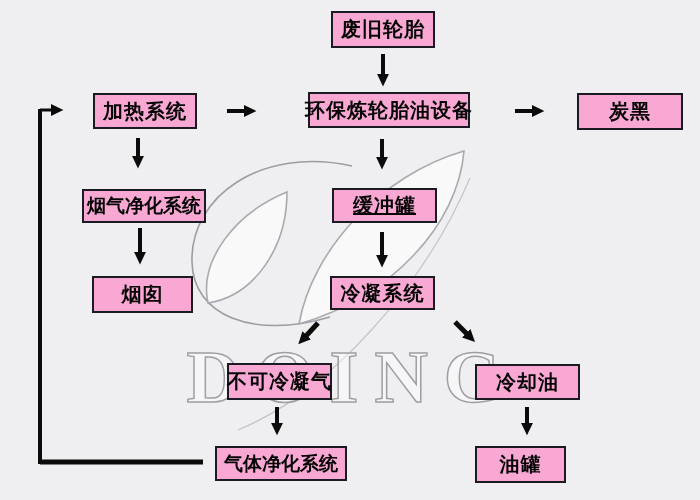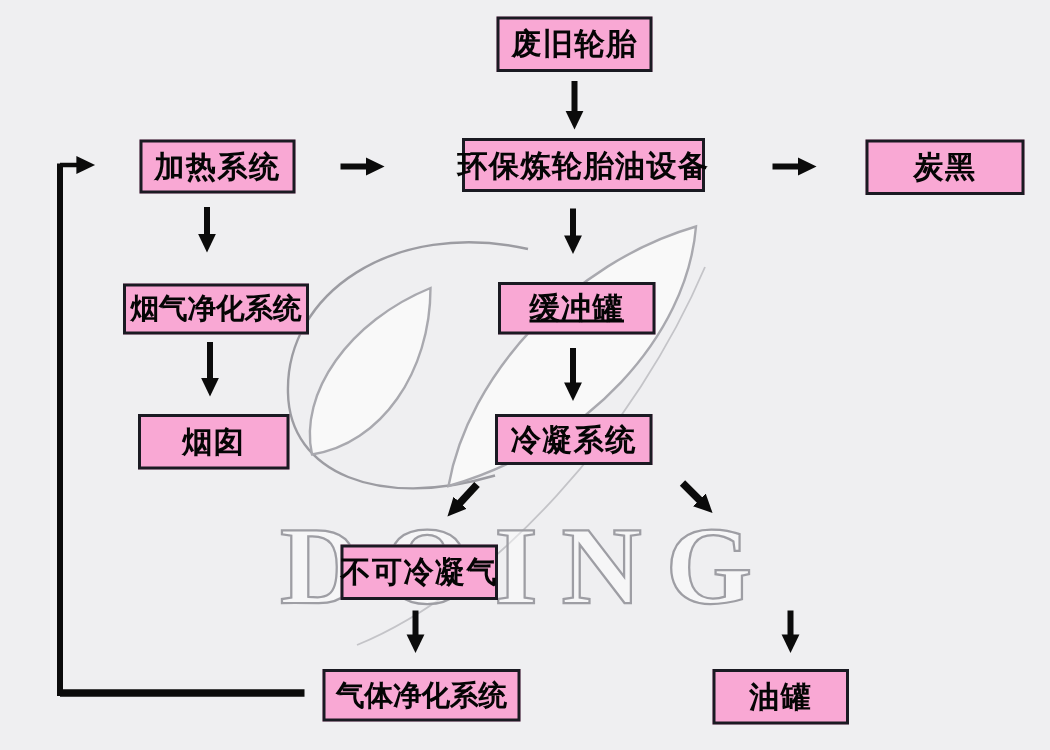--- a/index.html
+++ b/index.html
@@ -74,16 +74,17 @@
 
   <div class="node n0">废旧轮胎</div>
   <div class="node n1">加热系统</div>
   <div class="node n2">环保炼轮胎油设备</div>
   <div class="node n3">炭黑</div>
   <div class="node n4 small">烟气净化系统</div>
   <div class="node n5">缓冲罐</div>
   <div class="node n6">烟囱</div>
   <div class="node n7">冷凝系统</div>
   <div class="node n8">不可冷凝气</div>
+  <div class="node n9">冷却油</div>
   <div class="node n10 small">气体净化系统</div>
   <div class="node n11">油罐</div>
 
 </div>
 
 </body></html>

